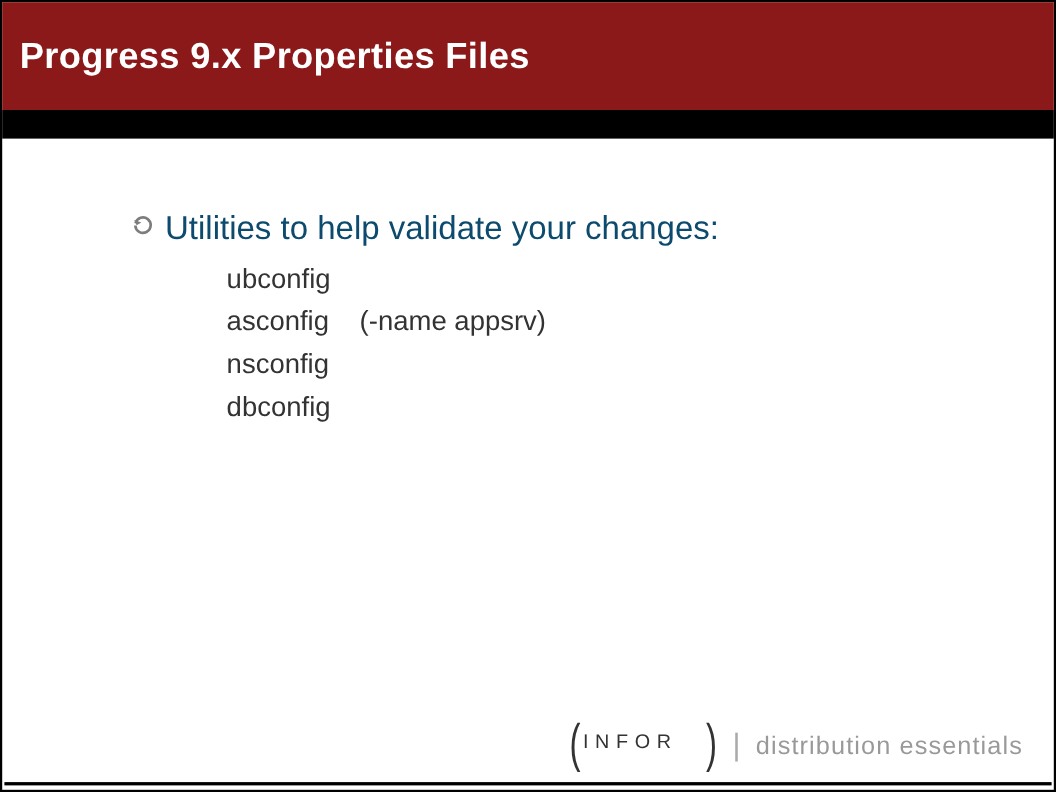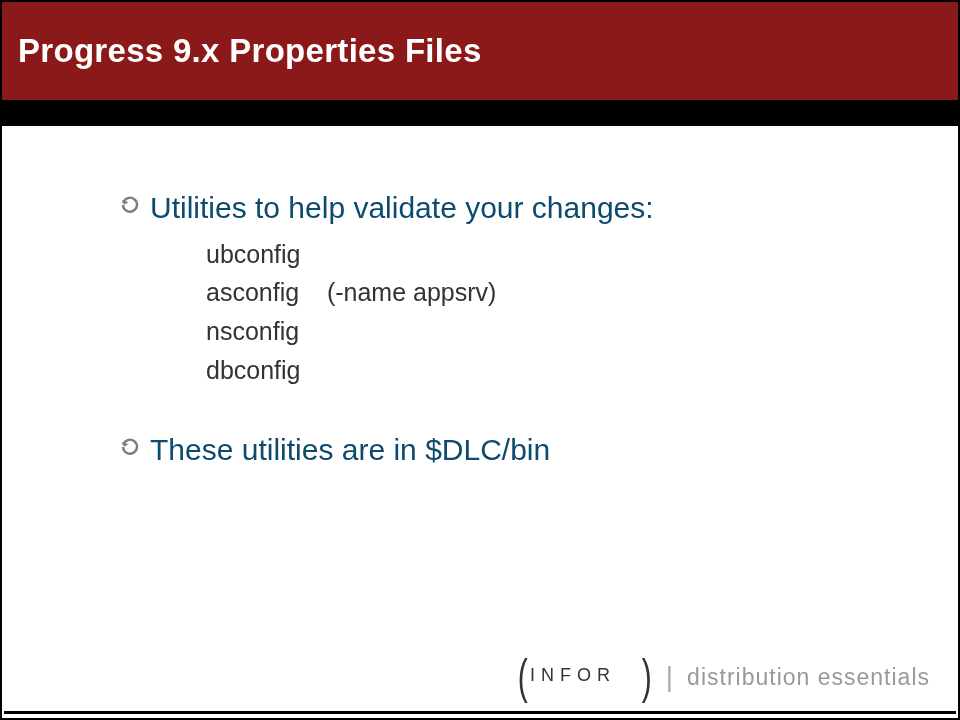--- a/index.html
+++ b/index.html
@@ -127,29 +127,20 @@
       </span>
       <span class="bullet-text">Utilities to help validate your changes:</span>
     </div>
     <div class="sub-list">
       <div class="sub-item">ubconfig</div>
       <div class="sub-item">asconfig&nbsp;&nbsp;&nbsp;&nbsp;(-name appsrv)</div>
       <div class="sub-item">nsconfig</div>
       <div class="sub-item">dbconfig</div>
     </div>
 
-    <div class="bullet-row">
-      <span class="bullet-icon">
-        <svg viewBox="0 0 20 20" width="20" height="20">
-          <path d="M3 10 A7 7 0 1 0 3.2 8" fill="none" stroke="#7d7d7d" stroke-width="2.4"></path>
-          <path d="M2 5 L4.2 9.8 L8.5 7.2 Z" fill="#7d7d7d"></path>
-        </svg>
-      </span>
-      <span class="bullet-text">These utilities are in $DLC/bin</span>
-    </div>
 
   </div>
 
   <div class="footer">
     <span class="logo">
       <span class="logo-paren">(</span>
       <span class="logo-word">
         <svg width="110" height="22" viewBox="0 0 110 22">
           <text x="0" y="17" font-family="Arial" font-size="18" letter-spacing="6" fill="#333" font-weight="400">INFOR</text>
         </svg>

